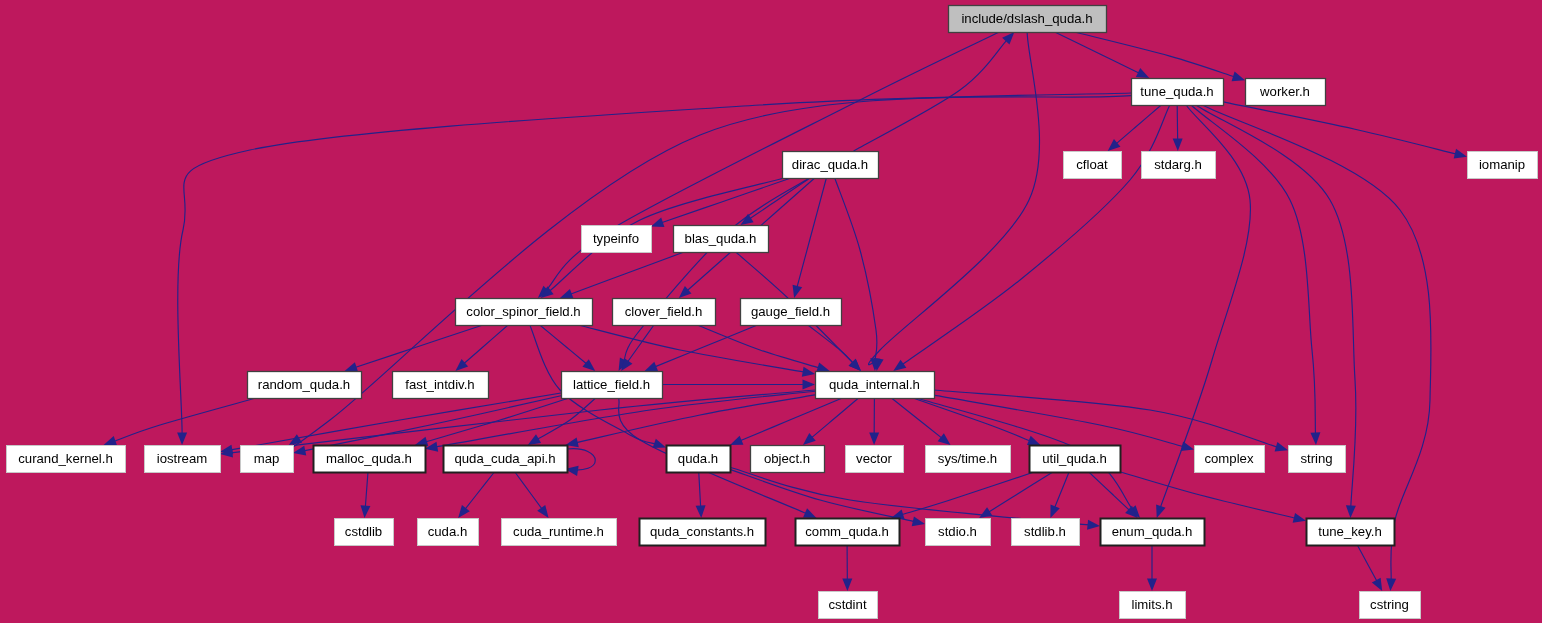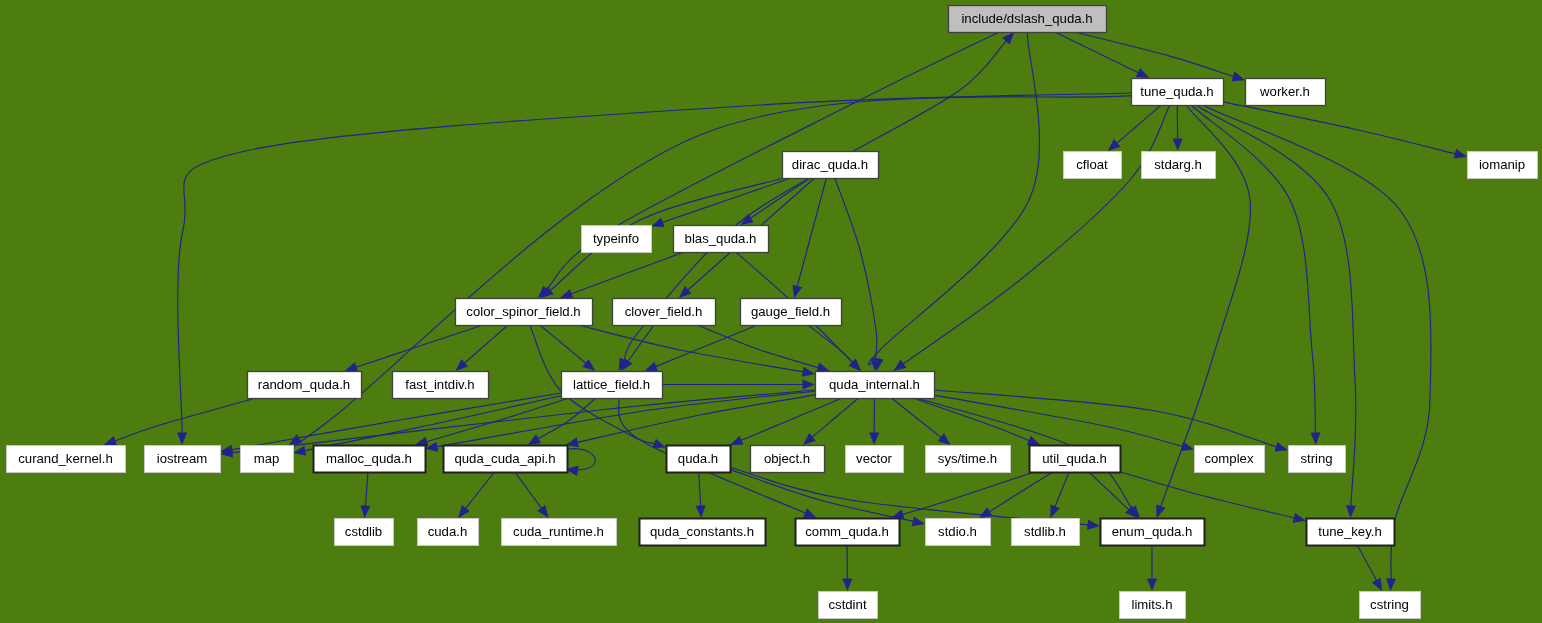--- a/index.html
+++ b/index.html
@@ -4,21 +4,21 @@
 <style>
   html, body {
     margin: 0;
     padding: 0;
     background: #ffffff;
   }
   #graph-wrap {
     position: relative;
     width: 1542px;
     height: 623px;
-    background: #4d7c0f;
+    background: #be185d;
     font-family: "Liberation Sans", sans-serif;
     overflow: hidden;
   }
   svg#graph-canvas {
     position: absolute;
     left: 0;
     top: 0;
     width: 1542px;
     height: 623px;
   }

